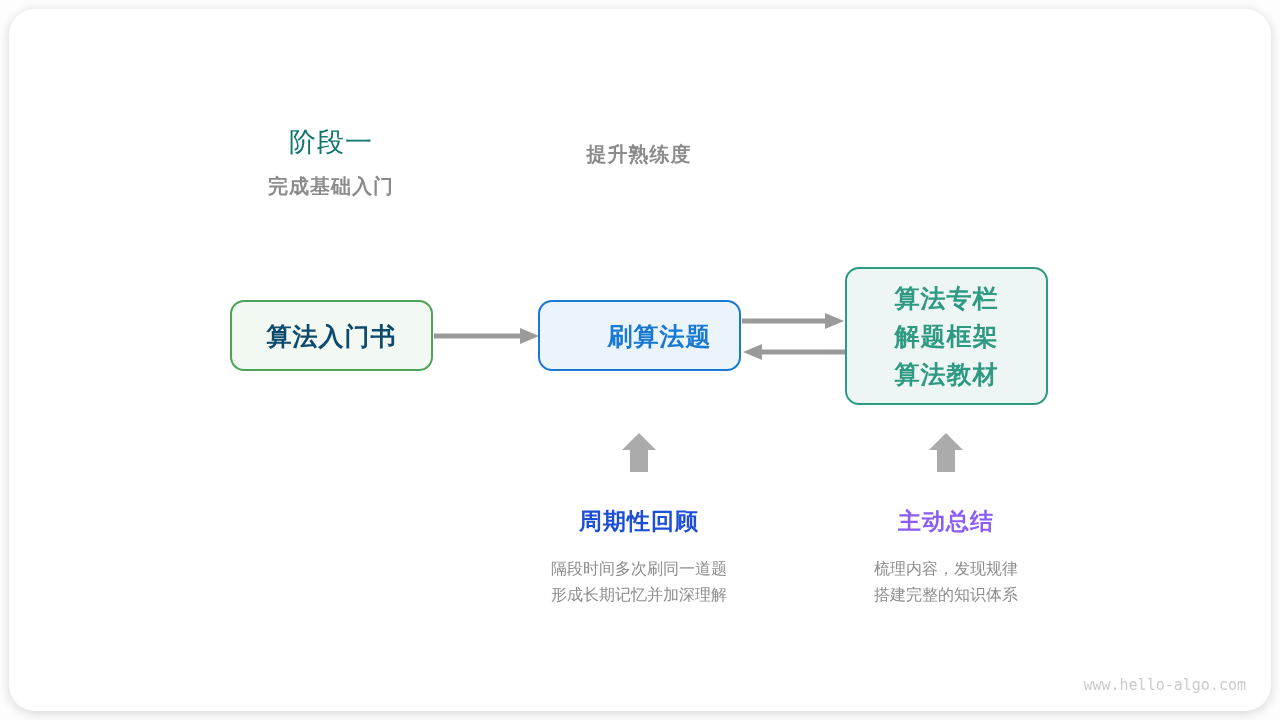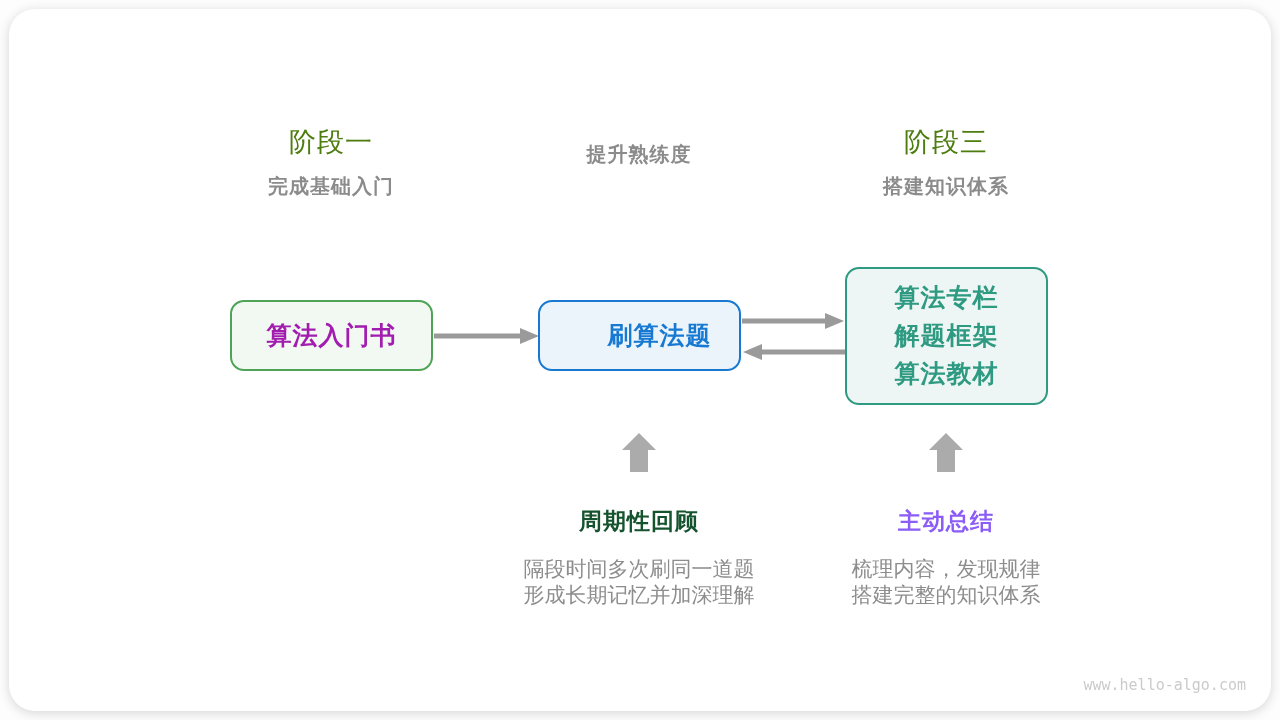--- a/index.html
+++ b/index.html
@@ -23,21 +23,21 @@
     pointer-events: none;
   }
   .stage-head {
     position: absolute;
     width: 320px;
     text-align: center;
   }
   .stage-title {
     font-size: 27px;
     line-height: 32px;
-    color: #4d7c0f;
+    color: #0f766e;
     letter-spacing: 1px;
   }
   .stage-subtitle {
     margin-top: 15px;
     font-size: 20px;
     line-height: 27px;
     font-weight: bold;
     color: #8b8b8b;
     letter-spacing: 1px;
   }
@@ -45,26 +45,26 @@
     position: absolute;
     border-radius: 14px;
     display: flex;
     flex-direction: column;
     align-items: center;
     justify-content: center;
     font-weight: bold;
     font-size: 25px;
     letter-spacing: 1px;
   }
-  .node-line { line-height: 38px; font-family: Liberation Serif, serif; }
+  .node-line { line-height: 38px; }
   .node-stage1 {
     left: 230px; top: 300px; width: 203px; height: 71px;
     border: 2px solid #4fa357;
     background: #f2f8f2;
-    color: #a21caf;
+    color: #0c4a6e;
   }
   .node-stage2 {
     left: 538px; top: 300px; width: 203px; height: 71px;
     border: 2px solid #1779d2;
     background: #ebf4fb;
     color: #1779d2;
     padding-left: 40px;
   }
   .node-stage3 {
     left: 845px; top: 267px; width: 203px; height: 138px;
@@ -75,28 +75,28 @@
   .method-label {
     position: absolute;
     top: 507px;
     width: 320px;
     text-align: center;
     font-size: 23px;
     line-height: 28px;
     font-weight: bold;
     letter-spacing: 1px;
   }
-  .method-label.blue { color: #14532d; }
+  .method-label.blue { color: #1d4ed8; }
   .method-label.teal { color: #8b5cf6; }
   .method-desc {
     position: absolute;
     top: 556px;
     width: 360px;
     text-align: center;
-    font-size: 21px;
+    font-size: 16px;
     line-height: 26px;
     color: #8d8d8d;
   }
   .watermark {
     position: absolute;
     right: 34px;
     bottom: 26px;
     font-family: "DejaVu Sans Mono", monospace;
     font-size: 15px;
     color: #cbcbcb;
@@ -127,24 +127,20 @@
     <polygon fill="#ababab" points="929,450 946,433 963,450 955,450 955,472 937,472 937,450"></polygon>
   </svg>
 
   <div class="stage-head" style="left:171px; top:126px;">
     <div class="stage-title">阶段一</div>
     <div class="stage-subtitle">完成基础入门</div>
   </div>
   <div class="stage-head" style="left:479px; top:126px;">
     <div class="stage-subtitle">提升熟练度</div>
   </div>
-  <div class="stage-head" style="left:786px; top:126px;">
-    <div class="stage-title">阶段三</div>
-    <div class="stage-subtitle">搭建知识体系</div>
-  </div>
 
   <div class="node node-stage1">
     <div class="node-line">算法入门书</div>
   </div>
   <div class="node node-stage2">
     <div class="node-line">刷算法题</div>
   </div>
   <div class="node node-stage3">
     <div class="node-line">算法专栏</div>
     <div class="node-line">解题框架</div>

